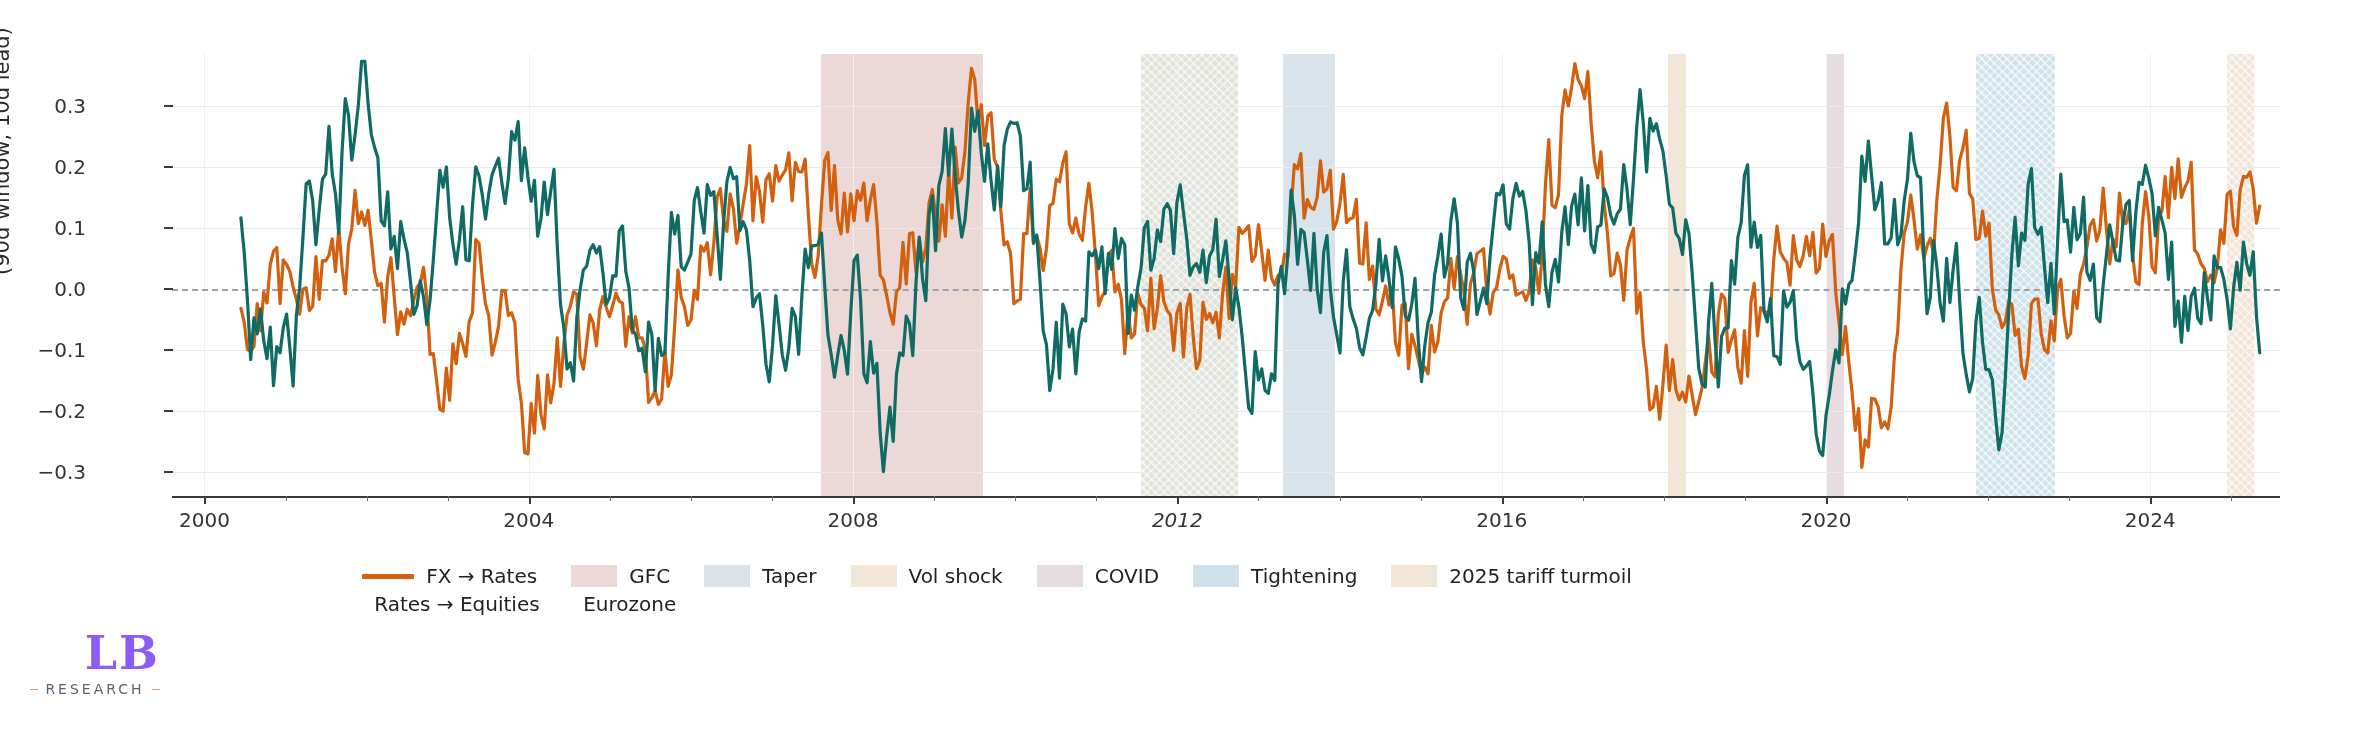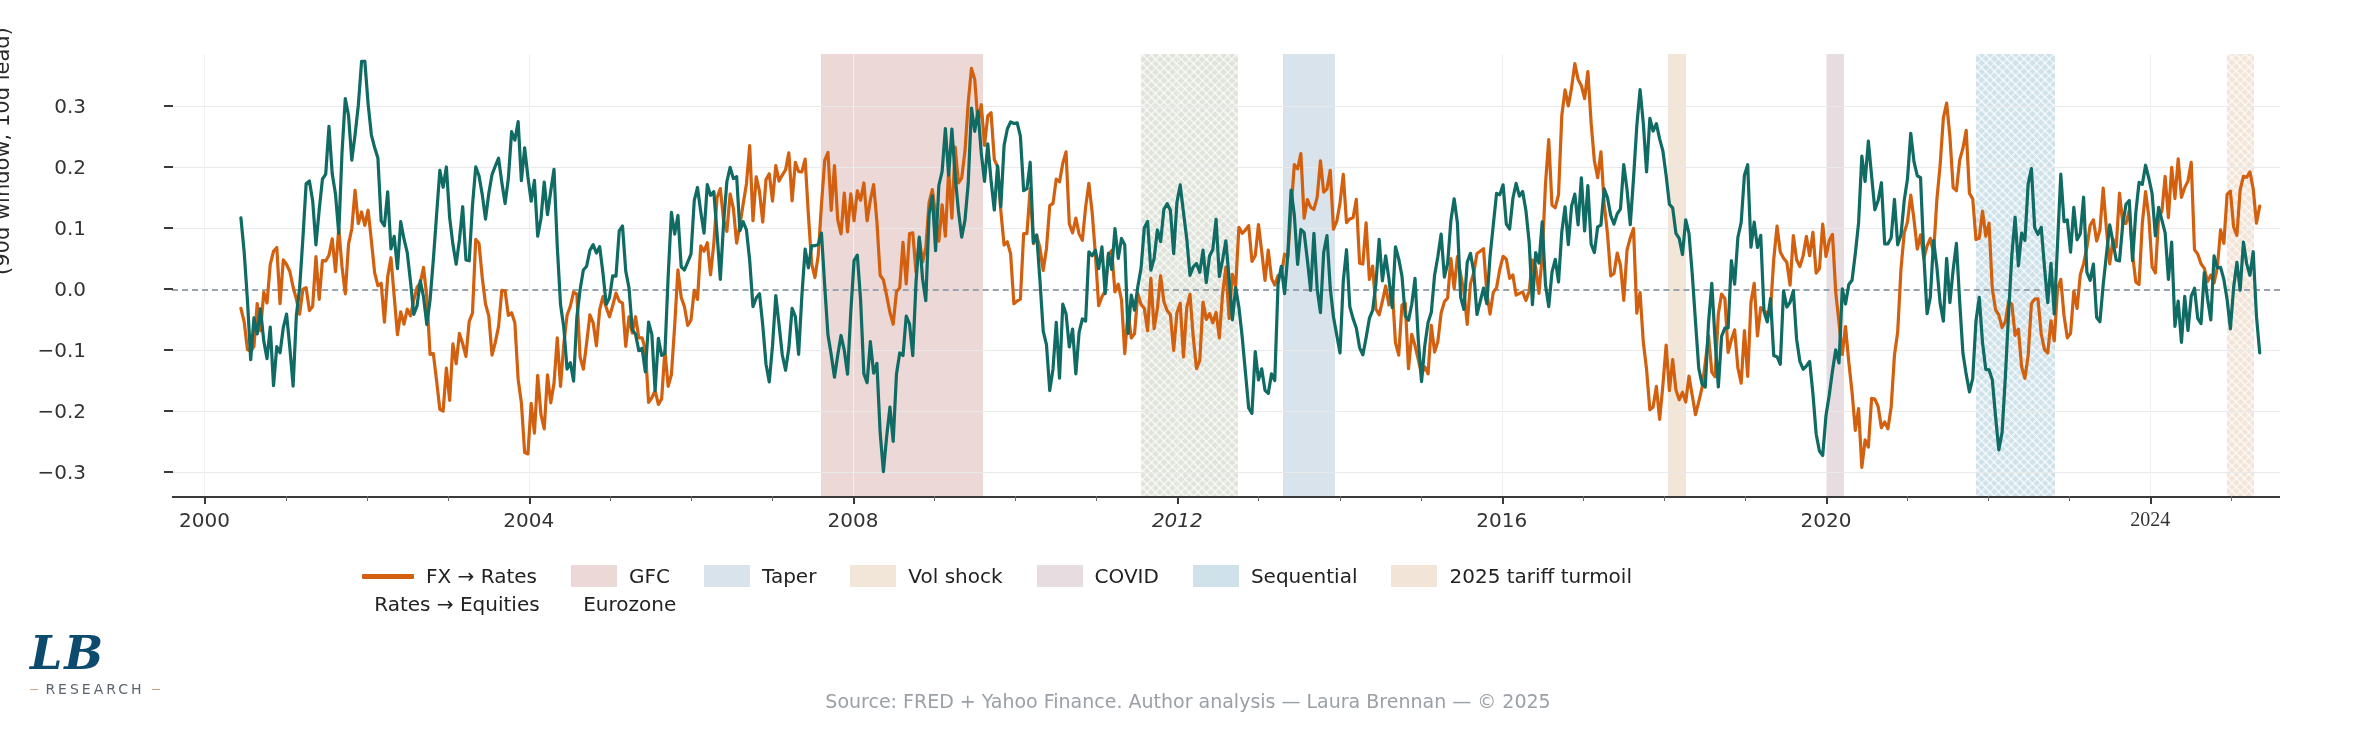--- a/index.html
+++ b/index.html
@@ -58,21 +58,21 @@
   .legend-swatch{width:46px;height:22px;margin-right:12px;}
   .legend-text{font-size:20px;color:#222;white-space:nowrap;
     font-family:"DejaVu Sans","Liberation Sans",sans-serif;}
 
   
   .legend-row.second{padding-right:0;}
 
   
   .logo{position:absolute;left:30px;top:630px;width:130px;}
   .logo-mark{font-family:"DejaVu Serif","Liberation Serif",serif;font-size:46px;
-    font-weight:700;color:#0c4a6e;letter-spacing:2px;line-height:1;text-align:left;font-style:italic;}
+    font-weight:700;color:#8b5cf6;letter-spacing:2px;line-height:1;text-align:right;}
   .logo-sub{display:flex;align-items:center;gap:7px;margin-top:5px;}
   .logo-rule{flex:1;height:1px;background:#d0a07a;}
   .logo-sub-text{font-size:14px;letter-spacing:3px;color:#5c6470;
     font-family:"DejaVu Sans","Liberation Sans",sans-serif;}
 
   .footer{
     position:absolute;left:0;top:690px;width:2376px;text-align:center;
     font-size:19px;color:#9aa0a6;
     font-family:"DejaVu Sans","Liberation Sans",sans-serif;
   }
@@ -143,21 +143,21 @@
       <div class="xtick-label" style="left: 528.738px;">2004</div>
       <div class="xtick-mark" style="left: 528.738px;"></div>
       <div class="xtick-label" style="left: 853.046px;">2008</div>
       <div class="xtick-mark" style="left: 853.046px;"></div>
       <div class="xtick-label" style="left: 1177.35px; font-style: italic;">2012</div>
       <div class="xtick-mark" style="left: 1177.35px;"></div>
       <div class="xtick-label" style="left: 1501.66px;">2016</div>
       <div class="xtick-mark" style="left: 1501.66px;"></div>
       <div class="xtick-label" style="left: 1825.97px;">2020</div>
       <div class="xtick-mark" style="left: 1825.97px;"></div>
-      <div class="xtick-label" style="left: 2150.28px; font-family: Liberation Serif, serif;">2024</div>
+      <div class="xtick-label" style="left: 2150.28px;">2024</div>
       <div class="xtick-mark" style="left: 2150.28px;"></div>
       <div class="xtick-mark minor" style="left: 285.508px;"></div>
       <div class="xtick-mark minor" style="left: 366.585px;"></div>
       <div class="xtick-mark minor" style="left: 447.662px;"></div>
       <div class="xtick-mark minor" style="left: 609.815px;"></div>
       <div class="xtick-mark minor" style="left: 690.892px;"></div>
       <div class="xtick-mark minor" style="left: 771.969px;"></div>
       <div class="xtick-mark minor" style="left: 934.123px;"></div>
       <div class="xtick-mark minor" style="left: 1015.2px;"></div>
       <div class="xtick-mark minor" style="left: 1096.28px;"></div>
@@ -190,21 +190,21 @@
         <div class="legend-item">
           <span class="legend-swatch" style="background: rgb(242, 230, 216);"></span>
           <span class="legend-text">Vol shock</span>
         </div>
         <div class="legend-item">
           <span class="legend-swatch" style="background: rgb(231, 220, 224);"></span>
           <span class="legend-text">COVID</span>
         </div>
         <div class="legend-item">
           <span class="legend-swatch" style="background: rgb(207, 226, 234);"></span>
-          <span class="legend-text">Sequential</span>
+          <span class="legend-text">Tightening</span>
         </div>
         <div class="legend-item">
           <span class="legend-swatch" style="background: rgb(242, 228, 214);"></span>
           <span class="legend-text">2025 tariff turmoil</span>
         </div>
       </div>
       <div class="legend-row second" style="margin-right: 927.719px;">
         <div class="legend-item" style="width: 174.969px; margin-right: 34px;">
           <span class="legend-line" style="background: rgb(15, 107, 99);"></span>
           <span class="legend-text">Rates → Equities</span>
@@ -218,14 +218,13 @@
 
   <div class="logo">
     <div class="logo-mark">LB</div>
     <div class="logo-sub">
       <span class="logo-rule"></span>
       <span class="logo-sub-text">RESEARCH</span>
       <span class="logo-rule"></span>
     </div>
   </div>
 
-  <div class="footer">Source: FRED + Yahoo Finance. Author analysis — Laura Brennan — © 2025</div>
 </div>
 
 </body></html>

